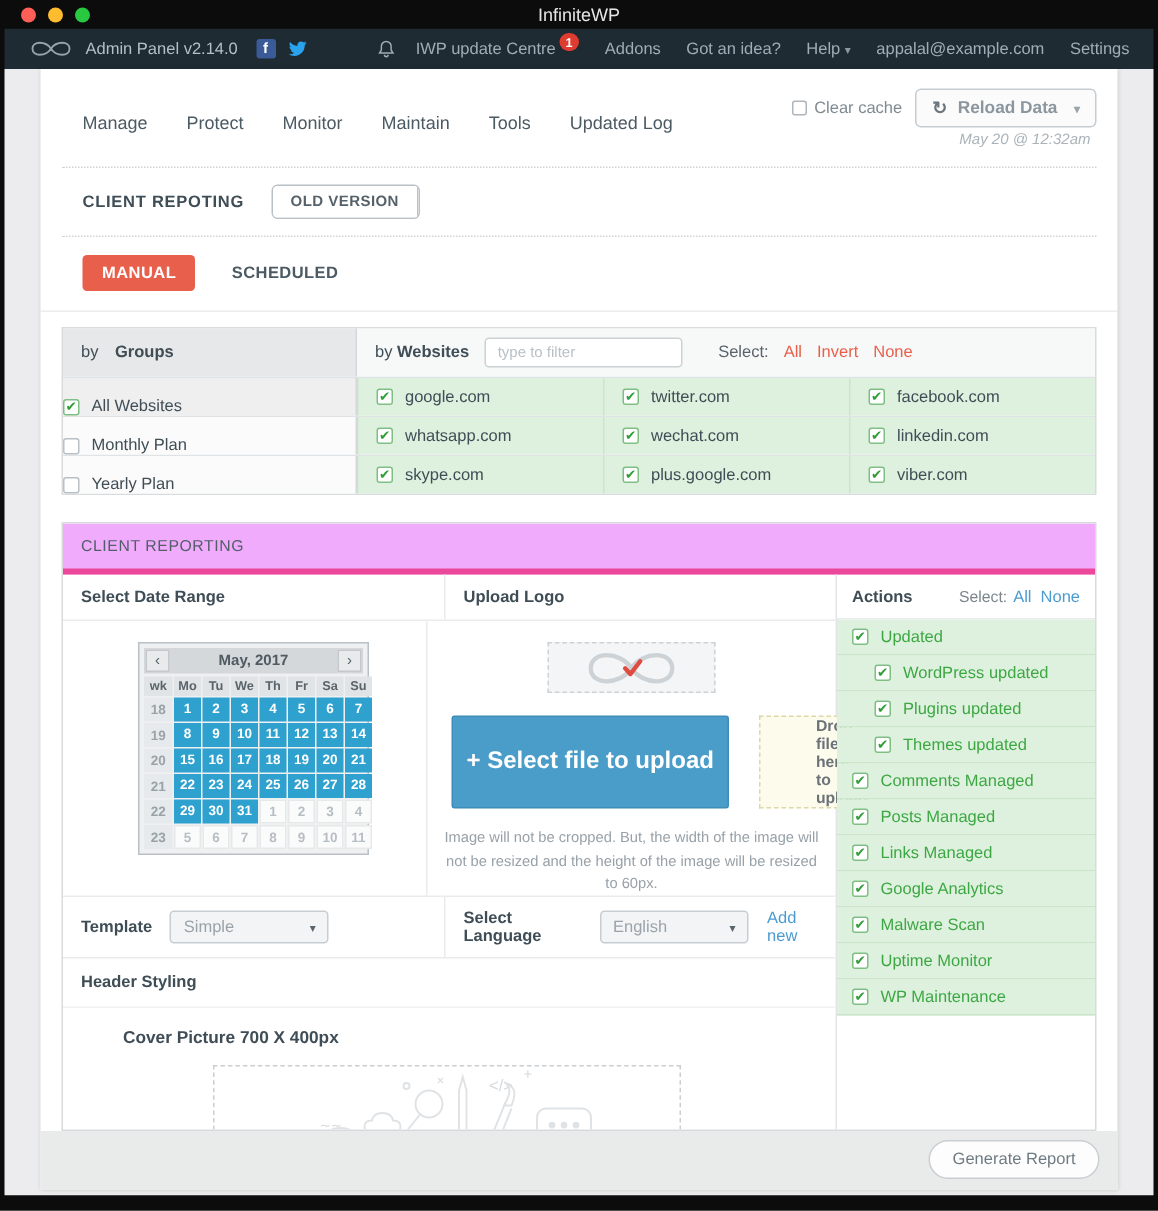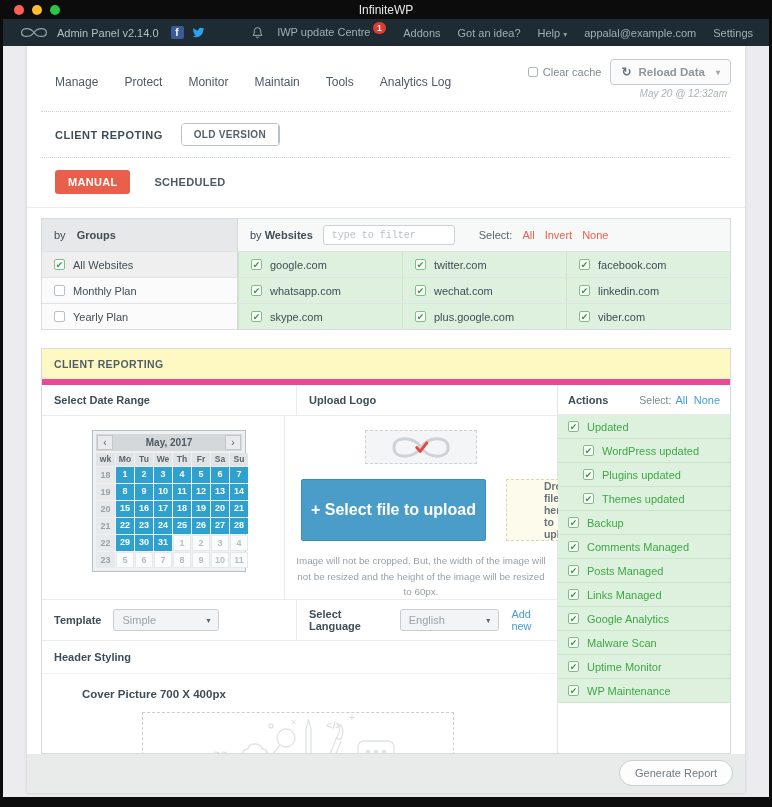--- a/index.html
+++ b/index.html
@@ -54,36 +54,36 @@
   .tabs-row { padding:12px 28px 13px; border-bottom:1px solid #ececec; display:flex; gap:24px; align-items:center; }
   .tab-manual { background:#e8604c; color:#fff; font-weight:bold; font-size:11px; padding:6px 13px; border-radius:3px; letter-spacing:.3px; }
   .tab-scheduled { font-weight:bold; font-size:11px; color:#4c5a63; letter-spacing:.3px; }
 
   
   .sel-table { margin:10px 14px 0; border:1px solid #d9dcde; font-size:11px; color:#3f4d56; flex:0 0 auto; }
   .sel-head { display:flex; height:32px; }
   .g-head { width:196px; background:#e7e8e9; display:flex; align-items:center; gap:4px; padding-left:12px; border-right:1px solid #d5d8da; }
   .w-head { flex:1; background:#f7f8f8; display:flex; align-items:center; gap:10px; padding-left:12px; }
   .bold { font-weight:bold; }
-  .filter-input { width:132px; height:20px; border:1px solid #ccd1d4; border-radius:3px; padding:0 8px; font-size:10px; color:#5a646b; font-family:Liberation Mono, monospace; }
+  .filter-input { width:132px; height:20px; border:1px solid #ccd1d4; border-radius:3px; padding:0 8px; font-size:10px; color:#5a646b; font-family:Liberation Sans, sans-serif; }
   .filter-input::placeholder { color:#b9c1c6; }
   .sel-label { color:#5a646b; margin-left:14px; }
   .link-orange { color:#e8604c; margin-right:2px; cursor:pointer; }
   .sel-row { display:flex; border-top:1px solid #e0e3e5; height:26px; }
-  .group-cell { width:196px; display:flex; align-items:center; gap:8px; padding-left:12px; border-right:1px solid #d5d8da; background:#fbfbfb; }
+  .group-cell { width:196px; display:flex; align-items:flex-end; gap:8px; border-right:1px solid #d5d8da; background:#fbfbfb; }
   .group-cell.first { background:#efefef; }
   .site-cell { flex:1; background:#def1de; display:flex; align-items:center; gap:8px; padding-left:12px; border-left:1px solid #c9e6c9; }
   .site-cell:first-of-type { border-left:none; }
   .cb { width:11px; height:11px; border:1px solid #b9c0c5; border-radius:2px; background:#fff; display:inline-flex; align-items:center; justify-content:center; font-size:9px; color:#2f9e37; flex:0 0 auto; }
   .cb.on { border-color:#7fbf83; }
   .cb.on::after { content:"✔"; }
 
   
   .panel { margin:18px 14px 0; border:1px solid #d8dbdd; flex:1; min-height:0; display:flex; flex-direction:column; overflow:hidden; }
-  .panel-header { background:#fef9c3; border-bottom:6px solid #ec4899; padding:9px 12px; font-size:10.5px; font-weight:bold; color:#515e67; letter-spacing:.4px; flex:0 0 auto; }
+  .panel-header { background:#f0abfc; border-bottom:4px solid #ec4899; padding:9px 12px; font-size:10.5px; font-weight:normal; color:#515e67; letter-spacing:.4px; flex:0 0 auto; }
   .panel-body { flex:1; display:flex; min-height:0; }
   .left-part { flex:1; display:flex; flex-direction:column; border-right:1px solid #e3e6e8; min-width:0; }
   .col-headers { display:flex; border-bottom:1px solid #e9ebec; font-weight:bold; font-size:11px; color:#3f4d56; flex:0 0 auto; }
   .col-headers .c1 { width:255px; padding:9px 12px; border-right:1px solid #e9ebec; }
   .col-headers .c2 { flex:1; padding:9px 12px; }
   .content-row { display:flex; height:183px; flex:0 0 auto; }
   .date-col { width:255px; border-right:1px solid #e9ebec; padding:14px 0 0 50px; }
   .upload-col { flex:1; padding:8px 10px 0; display:flex; flex-direction:column; align-items:center; }
 
   
@@ -183,21 +183,21 @@
     <div class="page">
       <div class="card">
 
         <div class="topnav">
           <div class="topnav-items" id="topnav-items">
               <span class="topnav-item">Manage</span>
               <span class="topnav-item">Protect</span>
               <span class="topnav-item">Monitor</span>
               <span class="topnav-item">Maintain</span>
               <span class="topnav-item">Tools</span>
-              <span class="topnav-item">Analytics Log</span>
+              <span class="topnav-item">Updated Log</span>
             </div>
           <div class="topnav-right">
             <div class="cache-reload">
               <label class="clear-cache">
                   <span class="box"></span>
                   <span>Clear cache</span>
                 </label>
               <button class="reload-btn">
                 <span class="ref">↻</span>
                 <span>Reload Data</span>
@@ -502,24 +502,20 @@
                   <div class="action-row indent">
                     <span class="cb on"></span>
                     <span>Plugins updated</span>
                   </div>
                   <div class="action-row indent">
                     <span class="cb on"></span>
                     <span>Themes updated</span>
                   </div>
                   <div class="action-row">
                     <span class="cb on"></span>
-                    <span>Backup</span>
-                  </div>
-                  <div class="action-row">
-                    <span class="cb on"></span>
                     <span>Comments Managed</span>
                   </div>
                   <div class="action-row">
                     <span class="cb on"></span>
                     <span>Posts Managed</span>
                   </div>
                   <div class="action-row">
                     <span class="cb on"></span>
                     <span>Links Managed</span>
                   </div>

